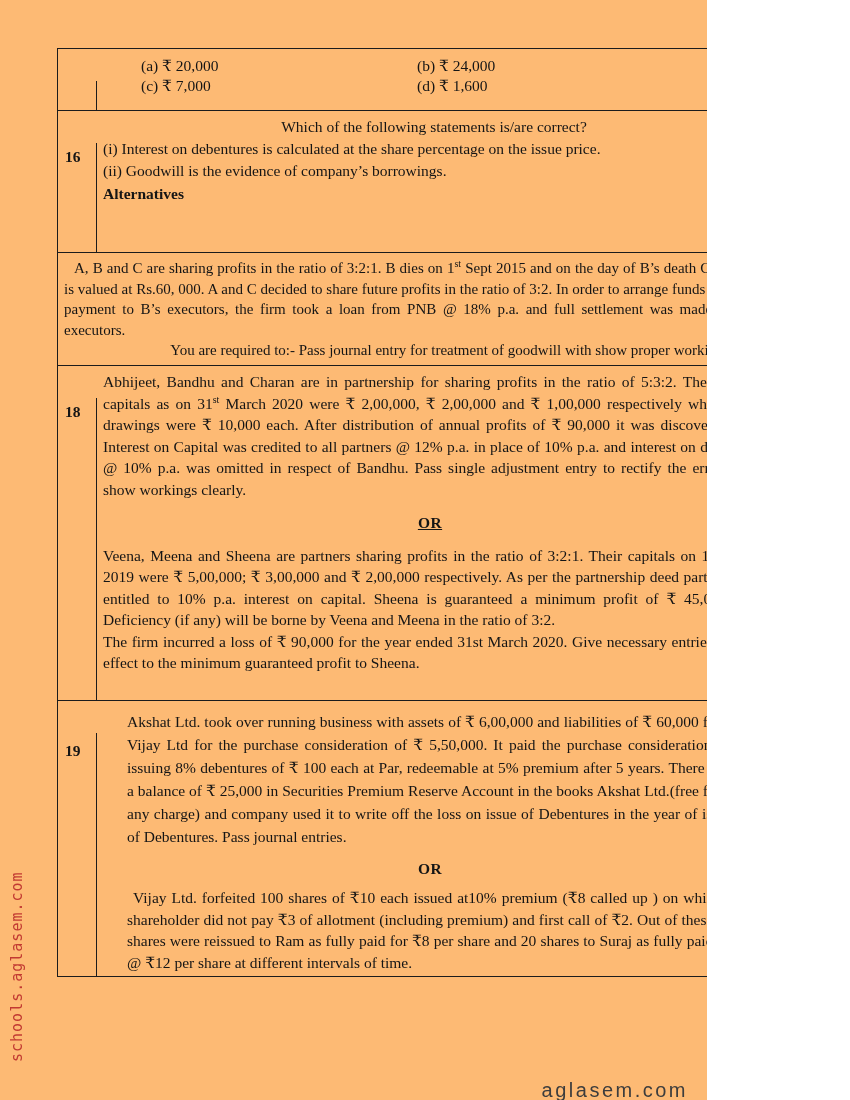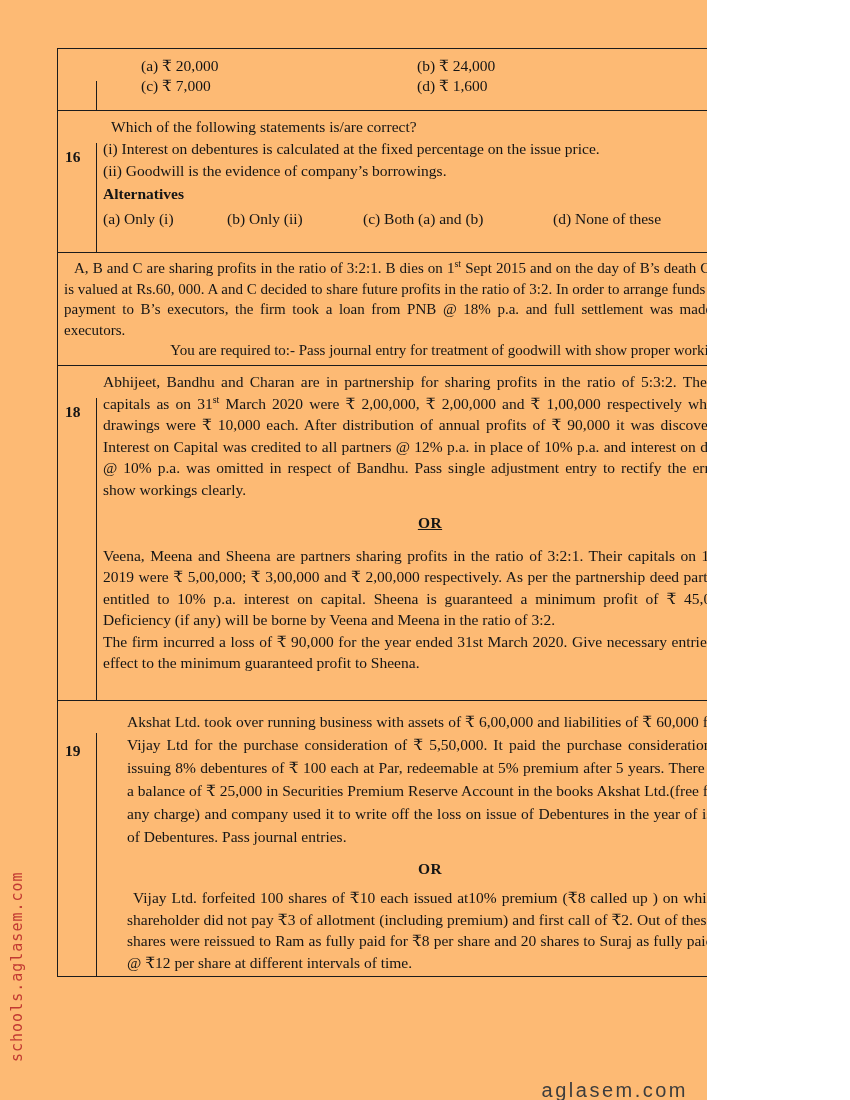--- a/index.html
+++ b/index.html
@@ -54,21 +54,21 @@
 
   .opts-grid {
     display: grid;
     grid-template-columns: 276px auto;
     row-gap: 0;
     padding-top: 2px;
     padding-left: 38px;
     line-height: 20px;
   }
   .q16-body p { line-height: 22px; }
-  .q16-stem { text-indent: 8px; }
+  .q16-stem { text-indent: 8px; text-align: center; }
   .q16-alt-label { font-weight: bold; margin-top: 1px; }
   .q16-opt-row {
     display: grid;
     grid-template-columns: 124px 136px 190px auto;
     margin-top: 3px;
   }
   .para { text-align: justify; }
   .q17-body { line-height: 20.5px; font-size: 15px; }
   .q17-first { text-indent: 10px; }
   .q17-req { text-align: right; }
@@ -137,29 +137,23 @@
           <span>(d) ₹ 1,600</span>
         </div>
       </div>
       <div class="cell-marks"></div>
     </div>
 
     <div class="row row-q16">
       <div class="cell-num">16</div>
       <div class="cell-body q16-body">
         <p class="q16-stem">Which of the following statements is/are correct?</p>
-        <p>(i) Interest on debentures is calculated at the fixed percentage on the issue price.</p>
+        <p>(i) Interest on debentures is calculated at the share percentage on the issue price.</p>
         <p>(ii) Goodwill is the evidence of company’s borrowings.</p>
         <p class="q16-alt-label">Alternatives</p>
-        <div class="q16-opt-row">
-          <span>(a) Only (i)</span>
-          <span>(b) Only (ii)</span>
-          <span>(c) Both (a) and (b)</span>
-          <span>(d) None of these</span>
-        </div>
       </div>
       <div class="cell-marks" style="padding-top:26px;">1</div>
     </div>
 
     <div class="row row-q17">
       <div class="cell-body q17-body">
         <p class="para q17-first"><span>A, B and C are sharing profits in the ratio of 3:2:1. B dies on 1</span><sup>st</sup><span> Sept 2015 and on the day of B’s death Goodwill is valued at Rs.60, 000. A and C decided to share future profits in the ratio of 3:2. In order to arrange funds to make payment to B’s executors, the firm took a loan from PNB @ 18% p.a. and full settlement was made to B’s executors.</span></p>
         <p class="q17-req">You are required to:-  Pass journal entry for treatment of goodwill with show proper working note.</p>
       </div>
       <div class="cell-marks" style="padding-top:19px;">3</div>

